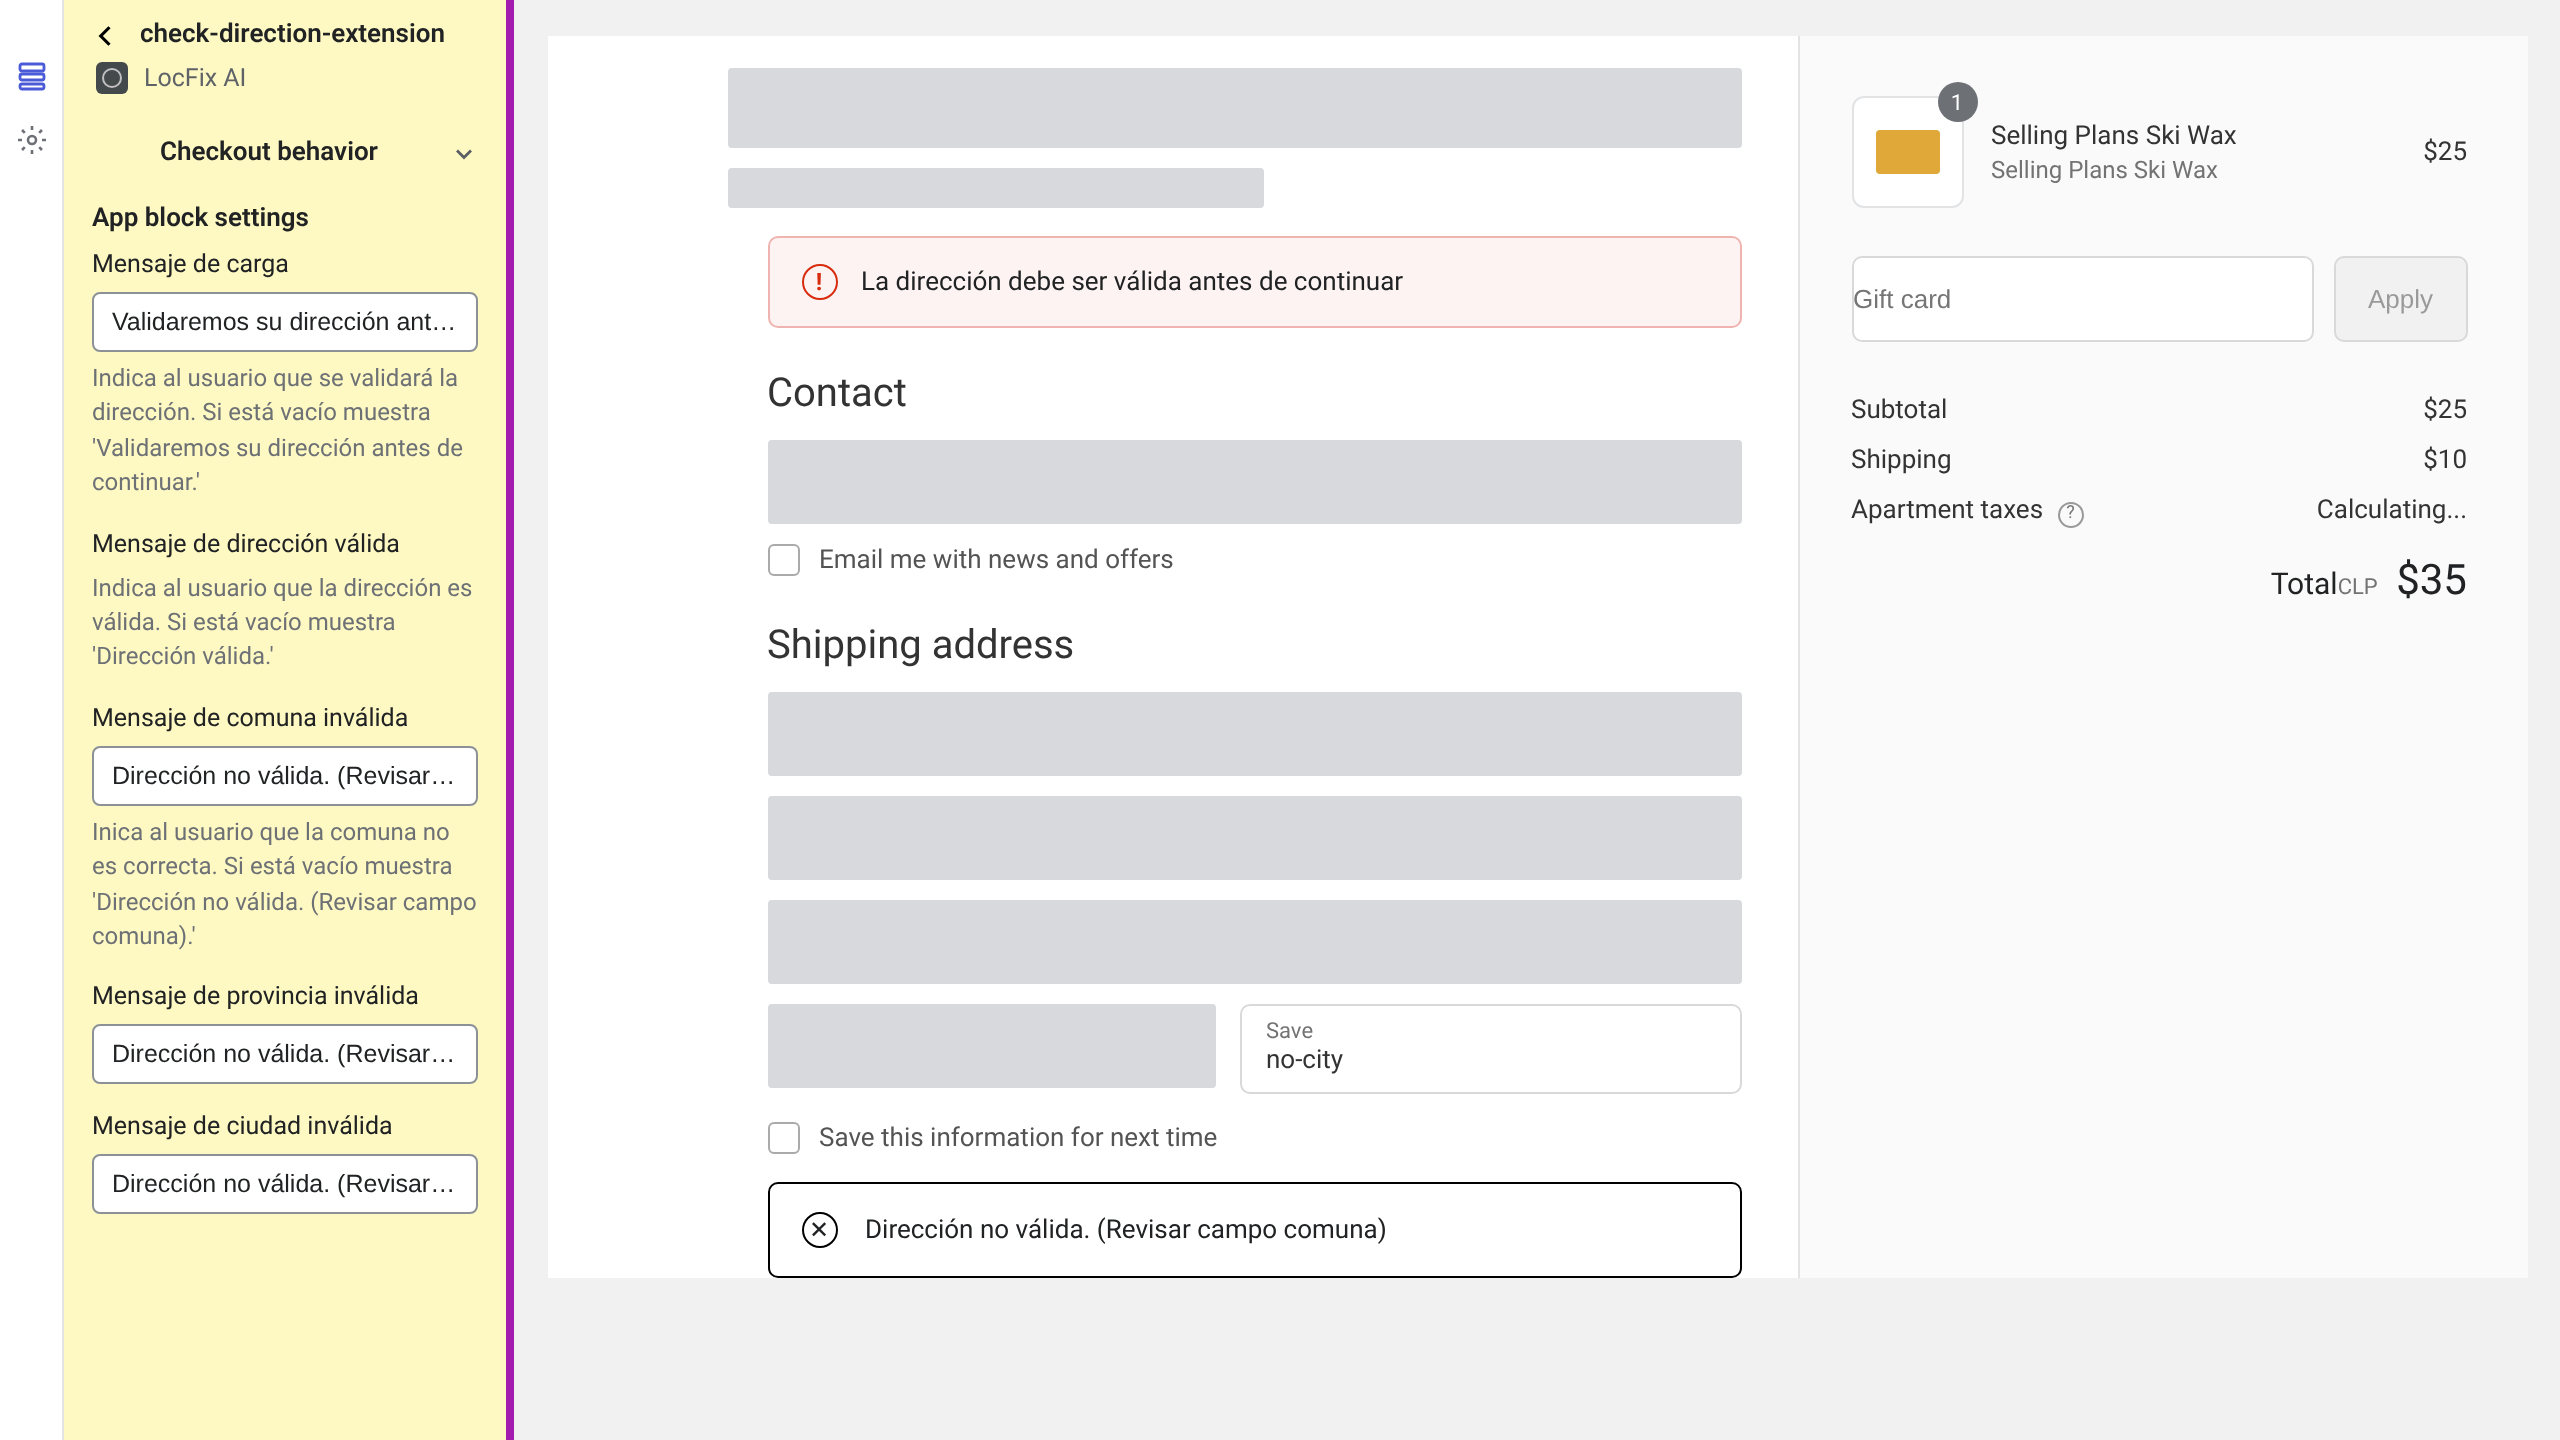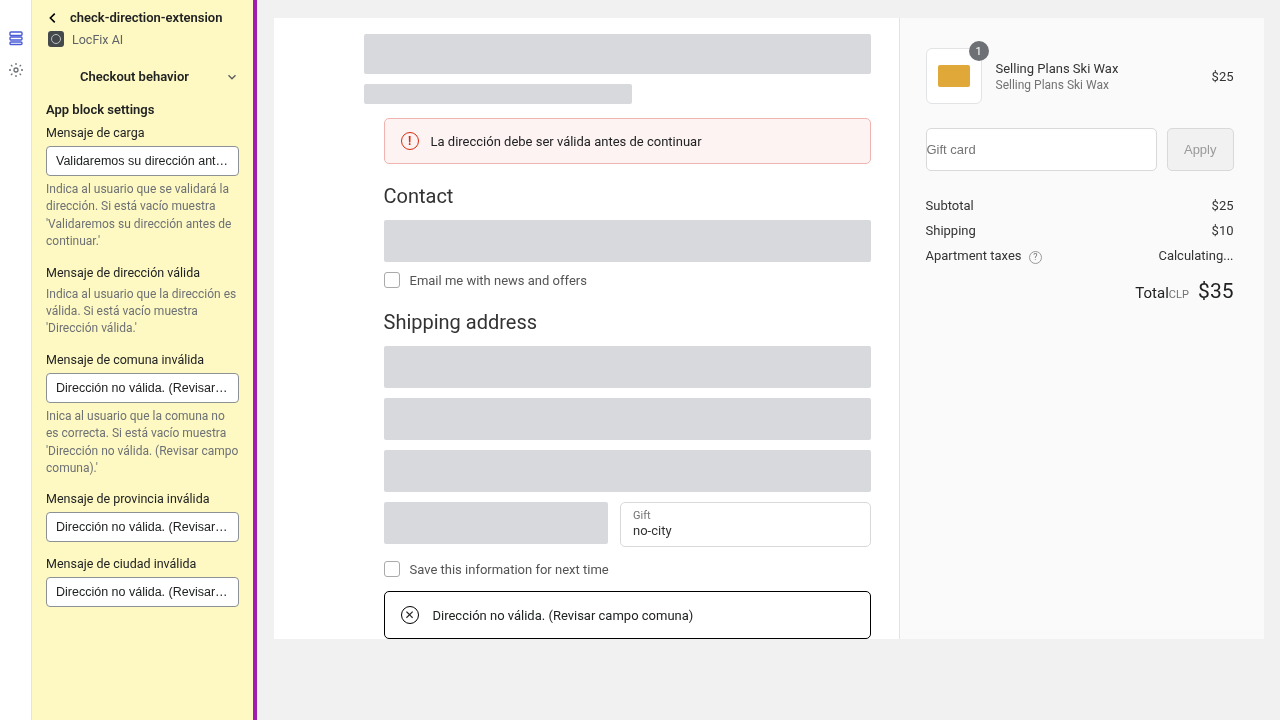--- a/index.html
+++ b/index.html
@@ -299,21 +299,21 @@
 
           <div class="section-title">Shipping address</div>
           <div class="skel mb10" style="height:42px;"></div>
           <div class="skel mb10" style="height:42px;"></div>
           <div class="skel mb10" style="height:42px;"></div>
 
 
           <div class="two-col mb10">
             <div class="skel" style="height:42px;"></div>
             <div class="floating-field">
-              <div class="floating-label">Gift</div>
+              <div class="floating-label">Save</div>
               <div class="floating-value">no-city</div>
             </div>
           </div>
 
 
           <div class="checkbox-row" style="margin-top:14px; margin-bottom:14px;">
             <div class="checkbox"></div>
             <span>Save this information for next time</span>
           </div>
 

